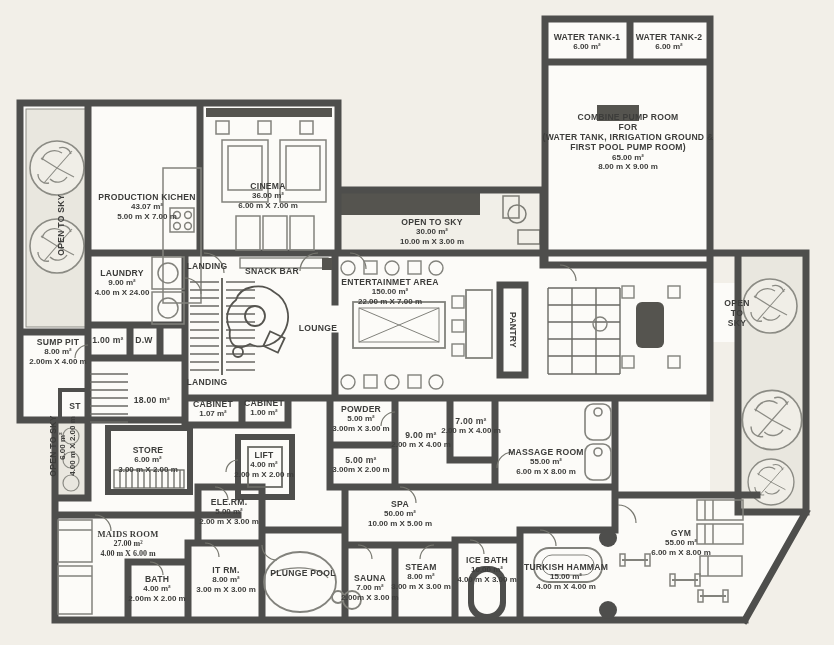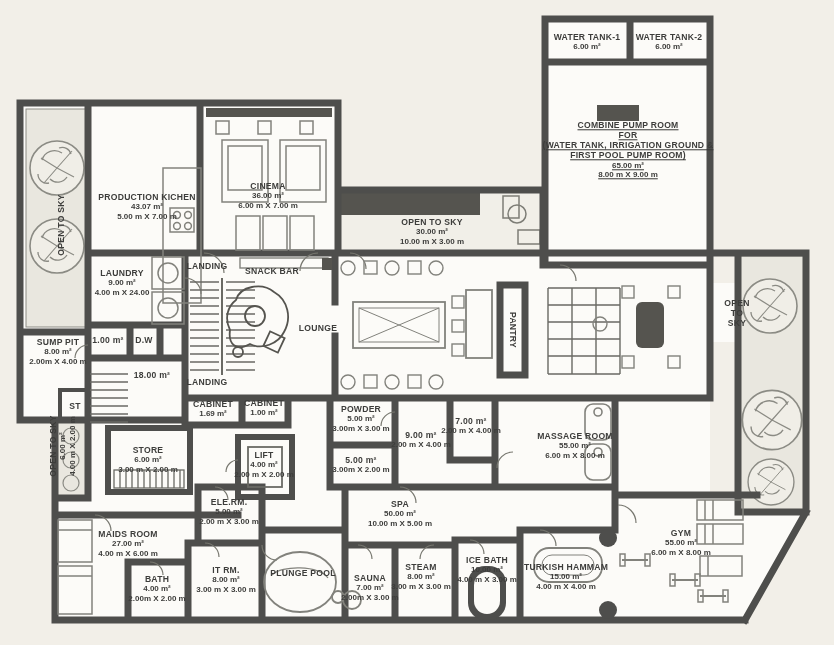--- a/index.html
+++ b/index.html
@@ -255,55 +255,56 @@
         <rect x="695" y="574" width="5" height="12"></rect>
     <path d="M700,596 H726" stroke-width="2"></path>
         <rect x="698" y="590" width="5" height="12"></rect>
         <rect x="723" y="590" width="5" height="12"></rect>
   </g>
 </svg>
 
 <div class="labels-layer">
       <div class="room-label" style="left: 587px; top: 42px;"><div class="rl-label">WATER TANK-1</div><div class="rl-area">6.00 m²</div></div>
       <div class="room-label" style="left: 669px; top: 42px;"><div class="rl-label">WATER TANK-2</div><div class="rl-area">6.00 m²</div></div>
-      <div class="room-label" style="left: 628px; top: 150px; text-decoration: underline;"><div class="rl-label">COMBINE PUMP ROOM
+      <div class="room-label" style="left: 628px; top: 142px;"><div class="rl-label">COMBINE PUMP ROOM
 FOR
 (WATER TANK, IRRIGATION GROUND &amp;
 FIRST POOL PUMP ROOM)</div><div class="rl-area">65.00 m²</div><div class="rl-dims">8.00 m X 9.00 m</div></div>
       <div class="room-label" style="left: 147px; top: 207px; text-align: center;"><div class="rl-label">PRODUCTION KICHEN</div><div class="rl-area">43.07 m²</div><div class="rl-dims">5.00 m X 7.00 m</div></div>
       <div class="room-label" style="left: 268px; top: 196px;"><div class="rl-label">CINEMA</div><div class="rl-area">36.00 m²</div><div class="rl-dims">6.00 m X 7.00 m</div></div>
       <div class="room-label" style="left: 432px; top: 232px;"><div class="rl-label">OPEN TO SKY</div><div class="rl-area">30.00 m²</div><div class="rl-dims">10.00 m X 3.00 m</div></div>
       <div class="room-label" style="left: 61px; top: 225px; transform: translate(-50%, -50%) rotate(-90deg);"><div class="rl-label">OPEN TO SKY</div></div>
       <div class="room-label" style="left: 122px; top: 283px;"><div class="rl-label">LAUNDRY</div><div class="rl-area">9.00 m²</div><div class="rl-dims">4.00 m X 24.00</div></div>
       <div class="room-label" style="left: 207px; top: 266px;"><div class="rl-label">LANDING</div></div>
       <div class="room-label" style="left: 272px; top: 271px;"><div class="rl-label">SNACK BAR</div></div>
       <div class="room-label" style="left: 302px; top: 328px; margin-left: 16px;"><div class="rl-label">LOUNGE</div></div>
+      <div class="room-label" style="left: 390px; top: 292px;"><div class="rl-label">ENTERTAINMET AREA</div><div class="rl-area">150.00 m²</div><div class="rl-dims">22.00 m X 7.00 m</div></div>
       <div class="room-label" style="left: 513px; top: 330px; transform: translate(-50%, -50%) rotate(90deg);"><div class="rl-label">PANTRY</div></div>
       <div class="room-label" style="left: 737px; top: 313px;"><div class="rl-label">OPEN
 TO
 SKY</div></div>
       <div class="room-label" style="left: 58px; top: 352px;"><div class="rl-label">SUMP PIT</div><div class="rl-area">8.00 m²</div><div class="rl-dims">2.00m X 4.00 m</div></div>
       <div class="room-label" style="left: 108px; top: 340px;"><div class="rl-label">1.00 m²</div></div>
       <div class="room-label" style="left: 144px; top: 340px;"><div class="rl-label">D.W</div></div>
-      <div class="room-label" style="left: 152px; top: 375px;"><div class="rl-label">18.00 m²</div></div>
+      <div class="room-label" style="left: 152px; top: 400px;"><div class="rl-label">18.00 m²</div></div>
       <div class="room-label" style="left: 207px; top: 382px;"><div class="rl-label">LANDING</div></div>
-      <div class="room-label" style="left: 213px; top: 409px;"><div class="rl-label">CABINET</div><div class="rl-area">1.69 m²</div></div>
+      <div class="room-label" style="left: 213px; top: 409px;"><div class="rl-label">CABINET</div><div class="rl-area">1.07 m²</div></div>
       <div class="room-label" style="left: 264px; top: 408px;"><div class="rl-label">CABINET</div><div class="rl-area">1.00 m²</div></div>
       <div class="room-label" style="left: 75px; top: 406px;"><div class="rl-label">ST</div></div>
       <div class="room-label" style="left: 63px; top: 446px; transform: translate(-50%, -50%) rotate(-90deg);"><div class="rl-label">OPEN TO SKY</div><div class="rl-area">6.00 m²</div><div class="rl-dims">4.00 m X 2.00 m</div></div>
       <div class="room-label" style="left: 148px; top: 460px;"><div class="rl-label">STORE</div><div class="rl-area">6.00 m²</div><div class="rl-dims">3.00 m X 2.00 m</div></div>
       <div class="room-label" style="left: 264px; top: 465px;"><div class="rl-label">LIFT</div><div class="rl-area">4.00 m²</div><div class="rl-dims">2.00 m X 2.00 m</div></div>
       <div class="room-label" style="left: 361px; top: 419px;"><div class="rl-label">POWDER</div><div class="rl-area">5.00 m²</div><div class="rl-dims">3.00m X 3.00 m</div></div>
       <div class="room-label" style="left: 421px; top: 440px;"><div class="rl-label">9.00 m²</div><div class="rl-dims">2.00 m X 4.00 m</div></div>
       <div class="room-label" style="left: 471px; top: 426px;"><div class="rl-label">7.00 m²</div><div class="rl-dims">2.00 m X 4.00 m</div></div>
       <div class="room-label" style="left: 361px; top: 465px;"><div class="rl-label">5.00 m²</div><div class="rl-dims">3.00m X 2.00 m</div></div>
-      <div class="room-label" style="left: 546px; top: 446px; margin-left: 29px;"><div class="rl-label">MASSAGE ROOM</div><div class="rl-area">55.00 m²</div><div class="rl-dims">6.00 m X 8.00 m</div></div>
+      <div class="room-label" style="left: 546px; top: 462px;"><div class="rl-label">MASSAGE ROOM</div><div class="rl-area">55.00 m²</div><div class="rl-dims">6.00 m X 8.00 m</div></div>
       <div class="room-label" style="left: 229px; top: 512px;"><div class="rl-label">ELE.RM.</div><div class="rl-area">5.00 m²</div><div class="rl-dims">2.00 m X 3.00 m</div></div>
       <div class="room-label" style="left: 400px; top: 514px;"><div class="rl-label">SPA</div><div class="rl-area">50.00 m²</div><div class="rl-dims">10.00 m X 5.00 m</div></div>
-      <div class="room-label" style="left: 128px; top: 544px;"><div class="rl-label">MAIDS ROOM</div><div class="rl-area">27.00 m²</div><div class="rl-dims">4.00 m X 6.00 m</div></div>
+      <div class="room-label" style="left: 128px; top: 544px; font-family: Liberation Serif, serif;"><div class="rl-label">MAIDS ROOM</div><div class="rl-area">27.00 m²</div><div class="rl-dims">4.00 m X 6.00 m</div></div>
       <div class="room-label" style="left: 157px; top: 589px;"><div class="rl-label">BATH</div><div class="rl-area">4.00 m²</div><div class="rl-dims">2.00m X 2.00 m</div></div>
       <div class="room-label" style="left: 226px; top: 580px;"><div class="rl-label">IT RM.</div><div class="rl-area">8.00 m²</div><div class="rl-dims">3.00 m X 3.00 m</div></div>
       <div class="room-label" style="left: 303px; top: 573px;"><div class="rl-label">PLUNGE POOL</div></div>
       <div class="room-label" style="left: 370px; top: 588px;"><div class="rl-label">SAUNA</div><div class="rl-area">7.00 m²</div><div class="rl-dims">2.00m X 3.00 m</div></div>
       <div class="room-label" style="left: 421px; top: 577px;"><div class="rl-label">STEAM</div><div class="rl-area">8.00 m²</div><div class="rl-dims">3.00 m X 3.00 m</div></div>
       <div class="room-label" style="left: 487px; top: 570px;"><div class="rl-label">ICE BATH</div><div class="rl-area">10.00 m²</div><div class="rl-dims">4.00 m X 3.00 m</div></div>
       <div class="room-label" style="left: 566px; top: 577px;"><div class="rl-label">TURKISH HAMMAM</div><div class="rl-area">15.00 m²</div><div class="rl-dims">4.00 m X 4.00 m</div></div>
       <div class="room-label" style="left: 681px; top: 543px;"><div class="rl-label">GYM</div><div class="rl-area">55.00 m²</div><div class="rl-dims">6.00 m X 8.00 m</div></div>
     </div>
 

